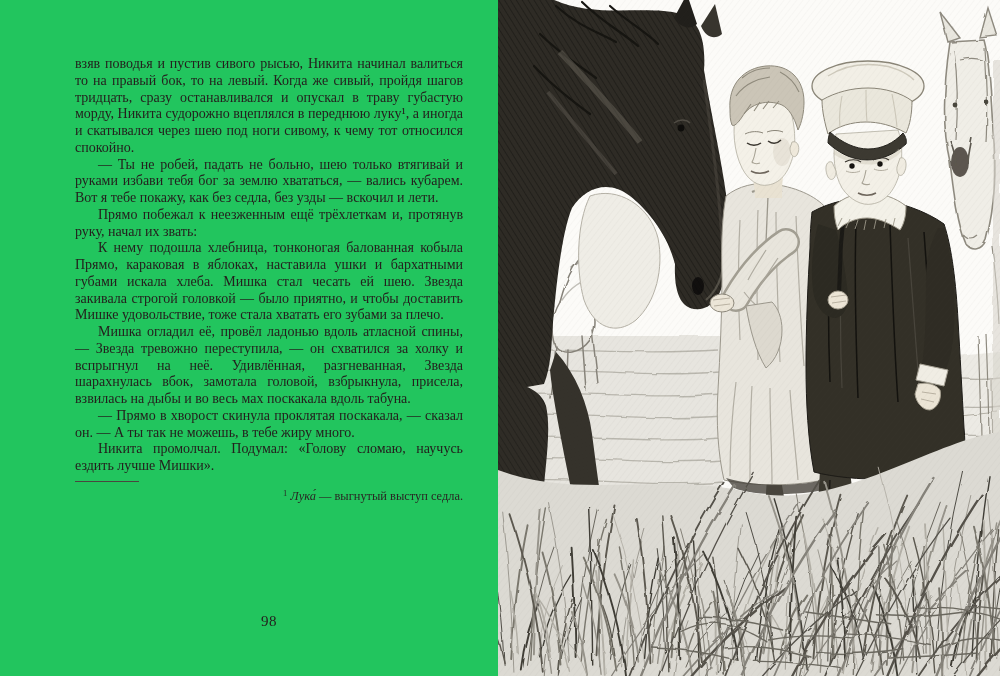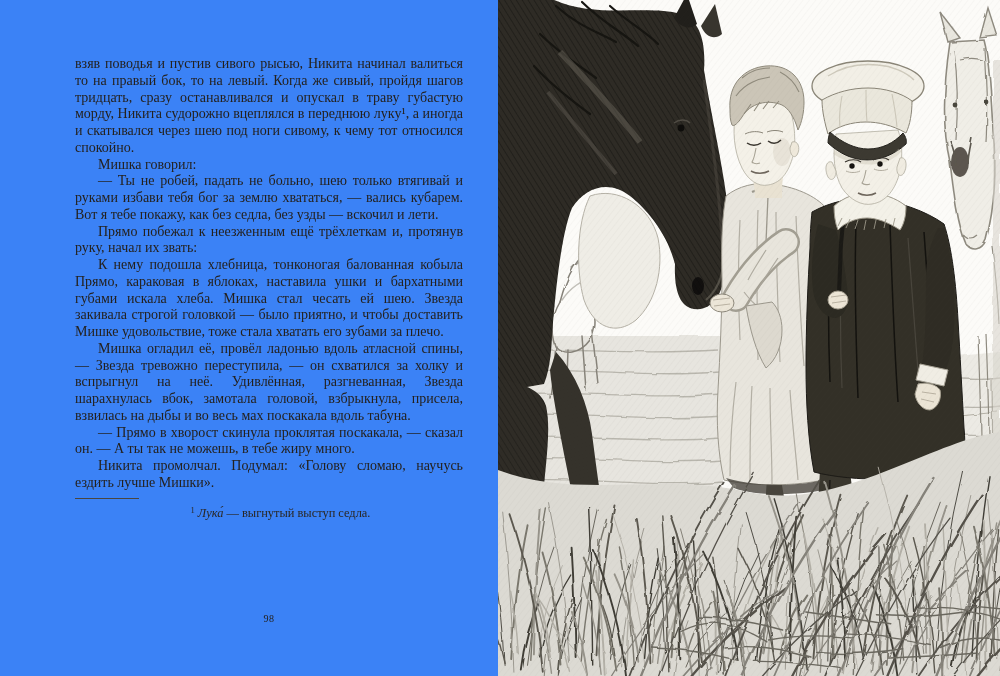--- a/index.html
+++ b/index.html
@@ -1,41 +1,40 @@
 <!DOCTYPE html>
 <html lang="ru"><head>
 <meta charset="utf-8">
 <style>
   html,body{margin:0;padding:0;background:#ffffff;}
-  #stage{position:relative;width:1000px;height:676px;background:#3b82f6;overflow:hidden;
+  #stage{position:relative;width:1000px;height:676px;background:#22c55e;overflow:hidden;
          font-family:"Liberation Serif", serif;}
   
   .page-left{position:absolute;left:75px;top:56px;width:388px;color:#24211e;
              font-size:14px;line-height:16.75px;text-align:justify;}
   .para{margin:0;text-indent:23px;}
   .para.first{text-indent:0;}
   .footnote-block{margin-top:6px;}
   .fn-rule{width:64px;border-top:1px solid #4a463f;margin:2px 0 4px 0;}
-  .fn-text{margin:0;font-size:12.4px;line-height:15px;text-indent:23px;text-align:center;color:#2a2724;}
+  .fn-text{margin:0;font-size:12.4px;line-height:15px;text-indent:23px;text-align:right;color:#2a2724;}
   .fn-marker{font-size:8.5px;vertical-align:4px;margin-right:3px;}
   .fn-term{font-style:italic;}
   .page-number{position:absolute;left:75px;top:613px;width:388px;text-align:center;
-               font-size:10px;letter-spacing:.5px;color:#24211e;}
+               font-size:15px;letter-spacing:.5px;color:#24211e;}
   
   .illustration{position:absolute;left:498px;top:0;width:502px;height:676px;background:#fcfbf8;}
   .illustration svg{display:block;width:502px;height:676px;}
 </style>
 </head>
 <body>
 
 <div id="stage">
 
   <div class="page-left">
     <p class="para first">взяв поводья и пустив сивого рысью, Никита начинал валиться то на правый бок, то на левый. Когда же сивый, пройдя шагов тридцать, сразу останавливался и опускал в траву губастую морду, Никита судорожно вцеплялся в переднюю луку¹, а иногда и скатывался через шею под ноги сивому, к чему тот относился спокойно.</p>
-    <p class="para">Мишка говорил:</p>
     <p class="para">— Ты не робей, падать не больно, шею только втягивай и руками избави тебя бог за землю хвататься, — вались кубарем. Вот я тебе покажу, как без седла, без узды — вскочил и лети.</p>
     <p class="para">Прямо побежал к неезженным ещё трёхлеткам и, протянув руку, начал их звать:</p>
     <p class="para">К нему подошла хлебница, тонконогая балованная кобыла Прямо, караковая в яблоках, наставила ушки и бархатными губами искала хлеба. Мишка стал чесать ей шею. Звезда закивала строгой головкой — было приятно, и чтобы доставить Мишке удовольствие, тоже стала хватать его зубами за плечо.</p>
     <p class="para">Мишка огладил её, провёл ладонью вдоль атласной спины, — Звезда тревожно переступила, — он схватился за холку и вспрыгнул на неё. Удивлённая, разгневанная, Звезда шарахнулась вбок, замотала головой, взбрыкнула, присела, взвилась на дыбы и во весь мах поскакала вдоль табуна.</p>
     <p class="para">— Прямо в хворост скинула проклятая поскакала, — сказал он. — А ты так не можешь, в тебе жиру много.</p>
     <p class="para">Никита промолчал. Подумал: «Голову сломаю, научусь ездить лучше Мишки».</p>
 
     <div class="footnote-block">
       <div class="fn-rule"></div>
       <p class="fn-text"><sup class="fn-marker">1</sup><span class="fn-term">Лука́</span><span> — выгнутый выступ седла.</span></p>

